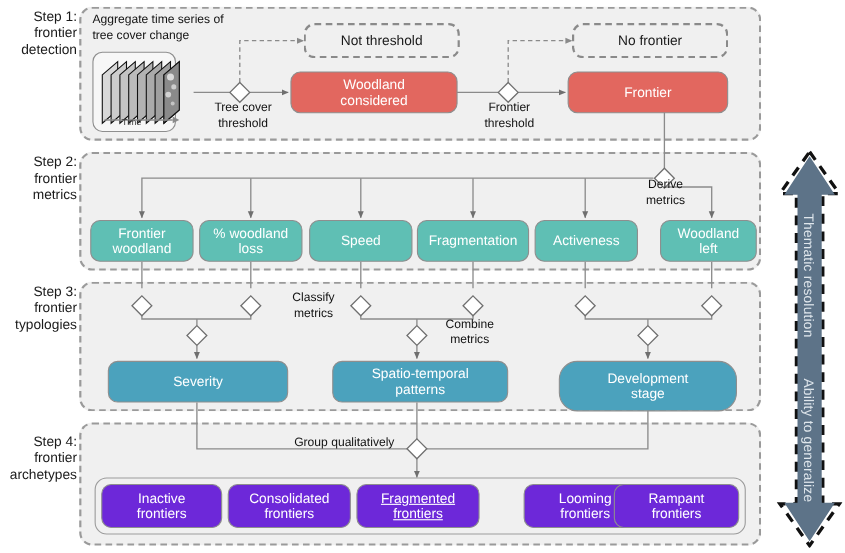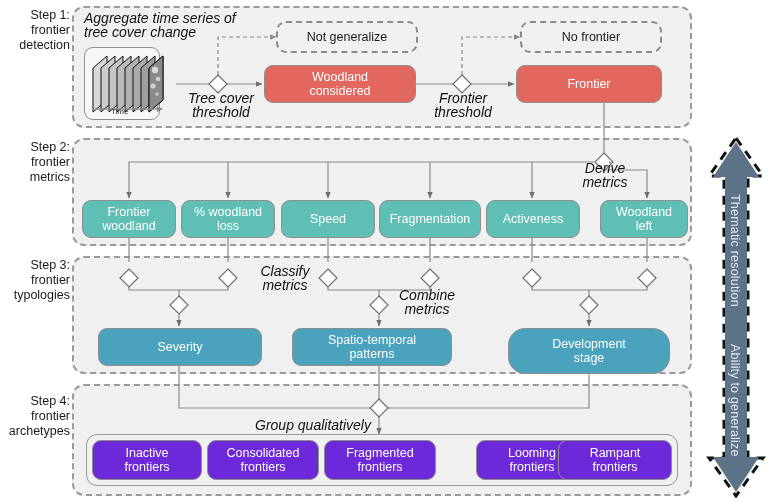--- a/index.html
+++ b/index.html
@@ -35,22 +35,22 @@
   
   .imgcard{position:absolute;box-sizing:border-box;border:1.4px solid #8e8e8e;
            border-radius:9px;background:#f7f7f7;}
   .timelabel{position:absolute;font-size:8px;color:#333;}
 
   
   svg.wires{position:absolute;left:0;top:0;width:768px;height:503px;
             pointer-events:none;}
 
   
-  .cap{position:absolute;font-size:14px;color:#111;line-height:14px;
-       text-align:center;font-style:italic;}
+  .cap{position:absolute;font-size:11px;color:#111;line-height:14px;
+       text-align:center;}
   .cap.l{text-align:left;}
 
   
   #bigarrow{position:absolute;left:706px;top:136px;width:60px;height:362px;}
   .arrowtxt{position:absolute;color:#dfe6ec;font-size:12.5px;
             white-space:nowrap;transform-origin:0 0;letter-spacing:.2px;}
 </style>
 </head>
 <body>
 
@@ -188,21 +188,21 @@
         </g>
 
         <line x1="10" y1="61" x2="72" y2="61" stroke="#8a8a8a" stroke-width="1.4"></line>
         <polygon points="72,58 78,61 72,64" fill="#8a8a8a"></polygon>
       </g>
     </svg>
     <div class="timelabel" style="left:26px;top:59px;">Time</div>
   </div>
 
   <div class="node ghost" style="left:276px;top:21px;width:142px;height:32px;">
-    <span>Not generalize</span>
+    <span>Not threshold</span>
   </div>
 
   <div class="node ghost" style="left:520px;top:21px;width:142px;height:32px;">
     <span>No frontier</span>
   </div>
 
   <div class="node red" style="left:264px;top:65px;width:152px;height:38px;">
     <div>
       <div>Woodland</div>
       <div>considered</div>
@@ -261,52 +261,52 @@
     <div>metrics</div>
   </div>
   <div class="cap" style="left:392px;top:288px;width:70px;">
     <div>Combine</div>
     <div>metrics</div>
   </div>
 
   <div class="node blue" style="left:98px;top:328px;width:164px;height:38px;">
     <span>Severity</span>
   </div>
-  <div class="node blue" style="left:292px;top:328px;width:160px;height:38px;">
+  <div class="node blue" style="left:302px;top:328px;width:160px;height:38px;">
     <div>
       <div>Spatio-temporal</div>
       <div>patterns</div>
     </div>
   </div>
   <div class="node blue" style="left:508px;top:328px;width:162px;height:46px;border-radius:17px;">
     <div>
       <div>Development</div>
       <div>stage</div>
     </div>
   </div>
 
-  <div class="cap" style="left:252px;top:418px;width:122px;">
+  <div class="cap" style="left:252px;top:395px;width:122px;">
     <span>Group qualitatively</span>
   </div>
 
   <div class="tray" style="left:86px;top:434px;width:592px;height:52px;"></div>
 
   <div class="node dark" style="left:92px;top:440px;width:110px;height:40px;">
     <div>
       <div>Inactive</div>
       <div>frontiers</div>
     </div>
   </div>
   <div class="node dark" style="left:207px;top:440px;width:112px;height:40px;">
     <div>
       <div>Consolidated</div>
       <div>frontiers</div>
     </div>
   </div>
-  <div class="node dark" style="left:324px;top:440px;width:112px;height:40px;">
+  <div class="node dark" style="left:324px;top:440px;width:112px;height:40px;text-decoration:underline;">
     <div>
       <div>Fragmented</div>
       <div>frontiers</div>
     </div>
   </div>
   <div class="node dark" style="left:441px;top:440px;width:112px;height:40px;margin-left:35px;">
     <div>
       <div>Looming</div>
       <div>frontiers</div>
     </div>

